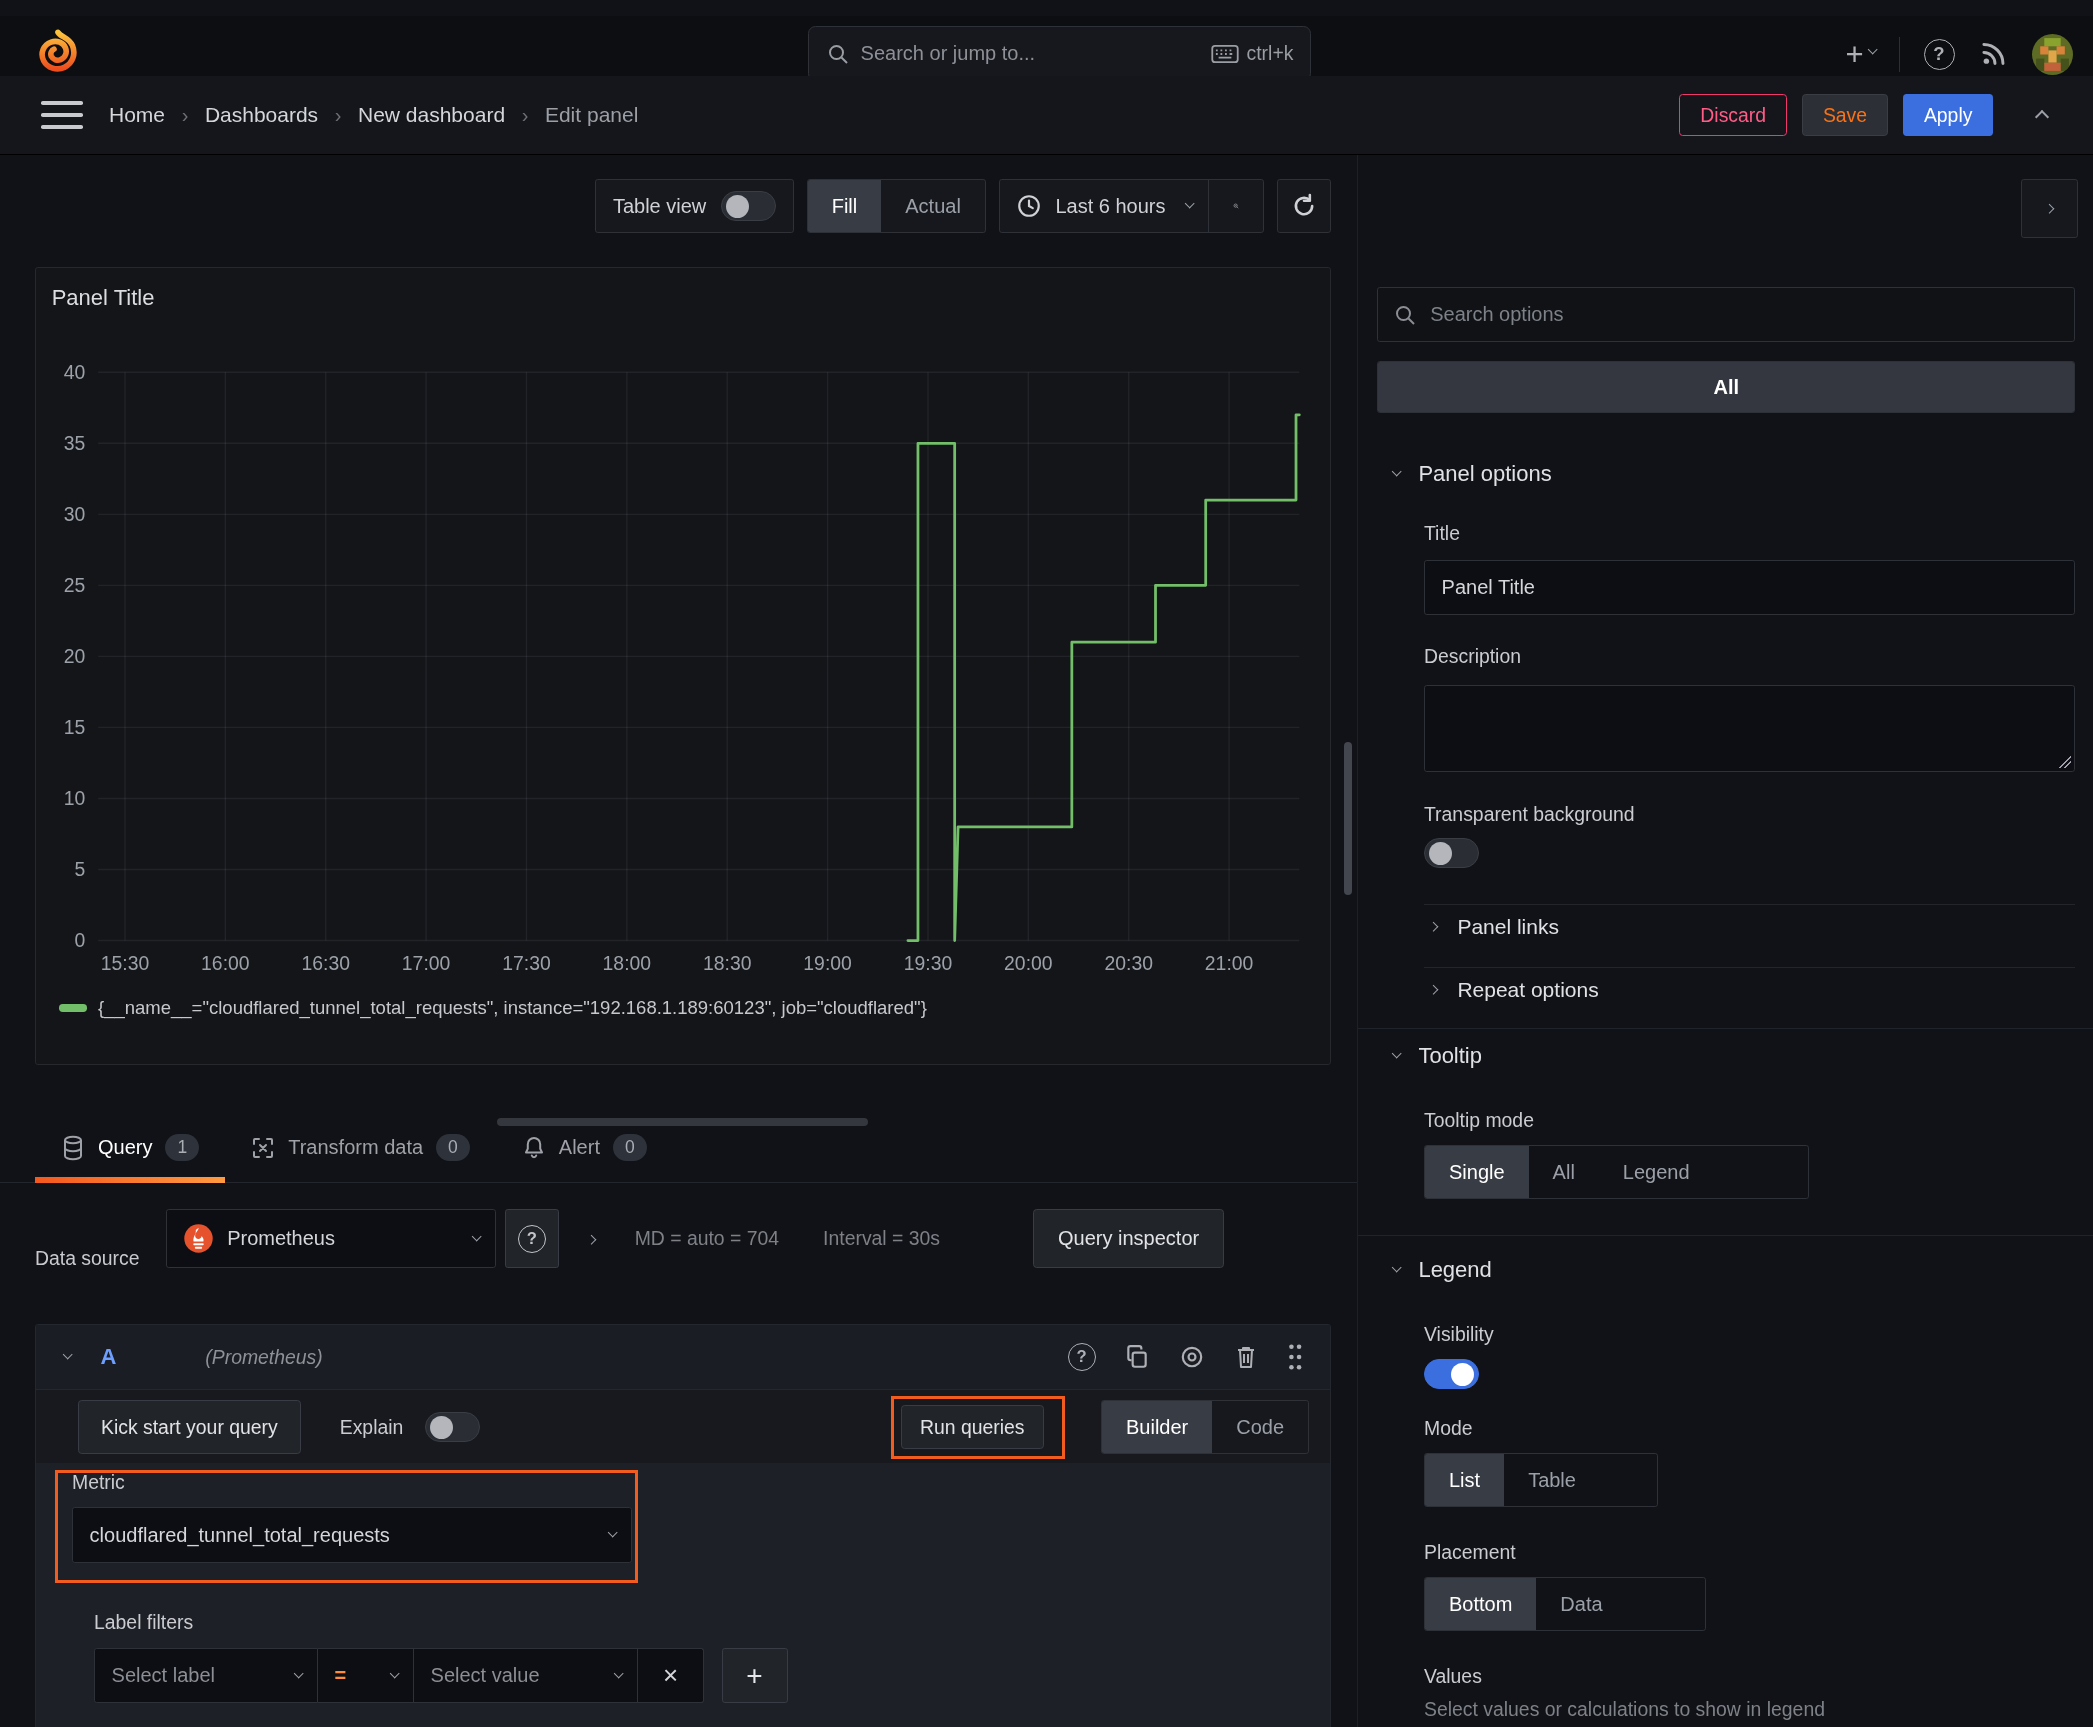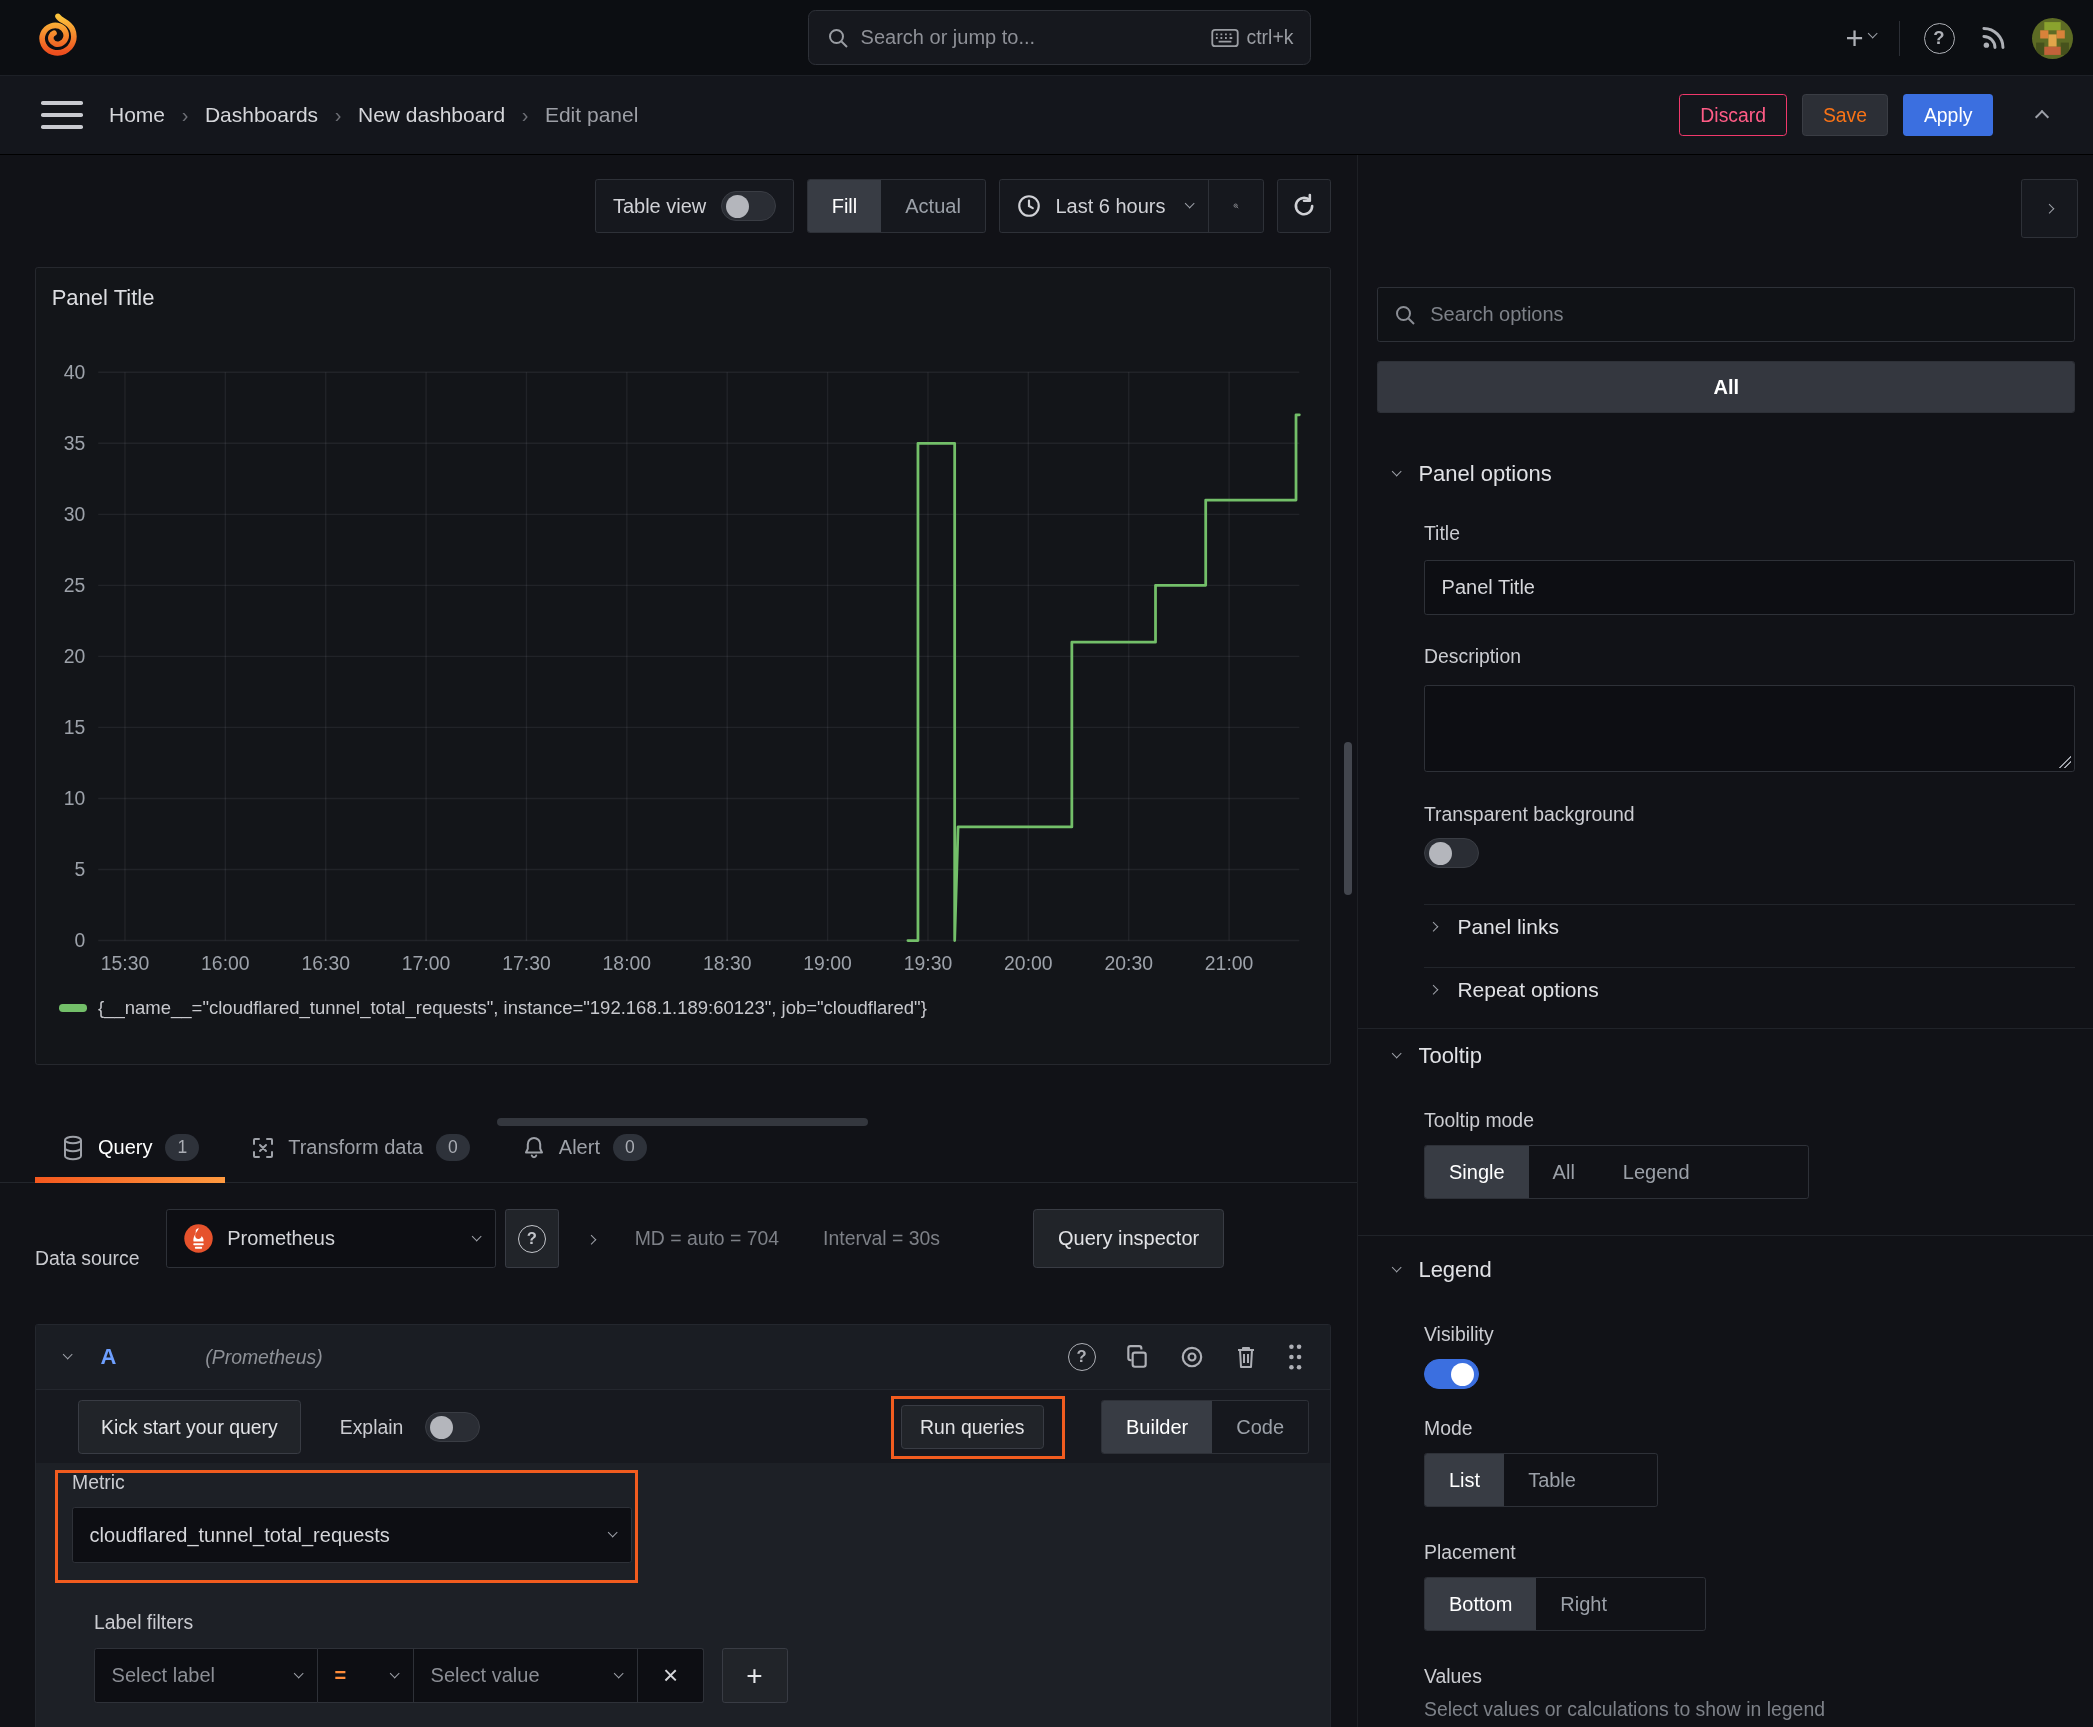--- a/index.html
+++ b/index.html
@@ -1,21 +1,21 @@
 <!DOCTYPE html>
 <html style="font-size:14.8px"><head>
 <meta charset="utf-8">
 <style>
   * { margin:0; padding:0; box-sizing:border-box; }
   html,body { width:2093px; height:1728px; overflow:hidden; background:#111217;
     font-family:"Liberation Sans", sans-serif; color:#d5d6da; }
   .icon-svg { display:block; }
 
   
-  .topnav { position:absolute; left:0; top:0; width:2093px; height:76px; background:#0c0e12;
+  .topnav { position:absolute; left:0; top:16px; width:2093px; height:76px; background:#0c0e12;
     border-bottom:0.9px solid #1d2026;padding-left:35px; }
   .logo { position:absolute; left:33px; top:13px; width:50px; height:50px; }
   .nav-search { position:absolute; left:808px; top:10px; width:503px; height:55px; background:#16181e;
     border:0.9px solid #2e3138; border-radius:7.4px; display:flex; align-items:center; padding:0 16.6px; gap:11px; }
   .nav-search .ph { color:#8e9097; font-size:20px; flex:1; }
   .nav-search .kbd { display:flex; align-items:center; gap:7.4px; color:#9a9da3; font-size:19.4px; }
   .nav-right { position:absolute; right:20px; top:0; height:76px; display:flex; align-items:center; gap:24px; }
   .nav-ico { color:#aeb0b6; display:flex; align-items:center; gap:3.7px; cursor:pointer; }
   .plus-glyph { font-size:31px; font-weight:300; line-height:1; }
   .navdiv { width:0.9px; height:35px; background:#2c2f36; }
@@ -553,18 +553,18 @@
       <span class="knob"></span>
     </span>
   <span class="field-label" style="left:66px; top:1262px;">Mode</span>
   <div class="seg-ctrl" style="left:66px; top:1298px; width:234px;">
     <span class="seg active">List</span>
     <span class="seg">Table</span>
   </div>
   <span class="field-label" style="left:66px; top:1386px;">Placement</span>
   <div class="seg-ctrl" style="left:66px; top:1422px; width:282px;">
     <span class="seg active">Bottom</span>
-    <span class="seg">Right</span>
+    <span class="seg">Data</span>
   </div>
   <span class="field-label" style="left:66px; top:1510px;">Values</span>
   <span class="values-desc" style="left:66px; top:1543px;">Select values or calculations to show in legend</span>
 </aside>
 
 
 </body></html>

